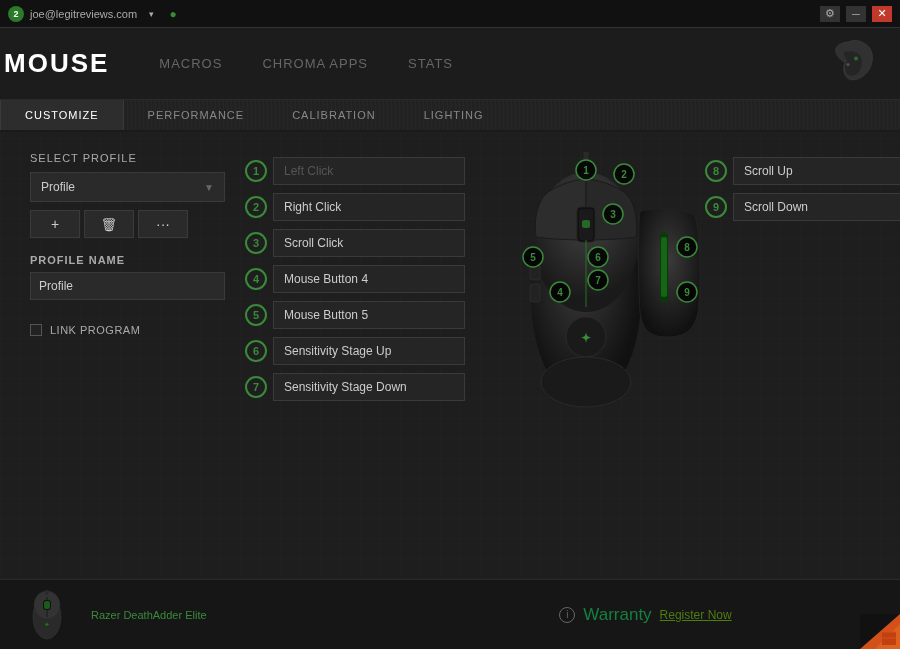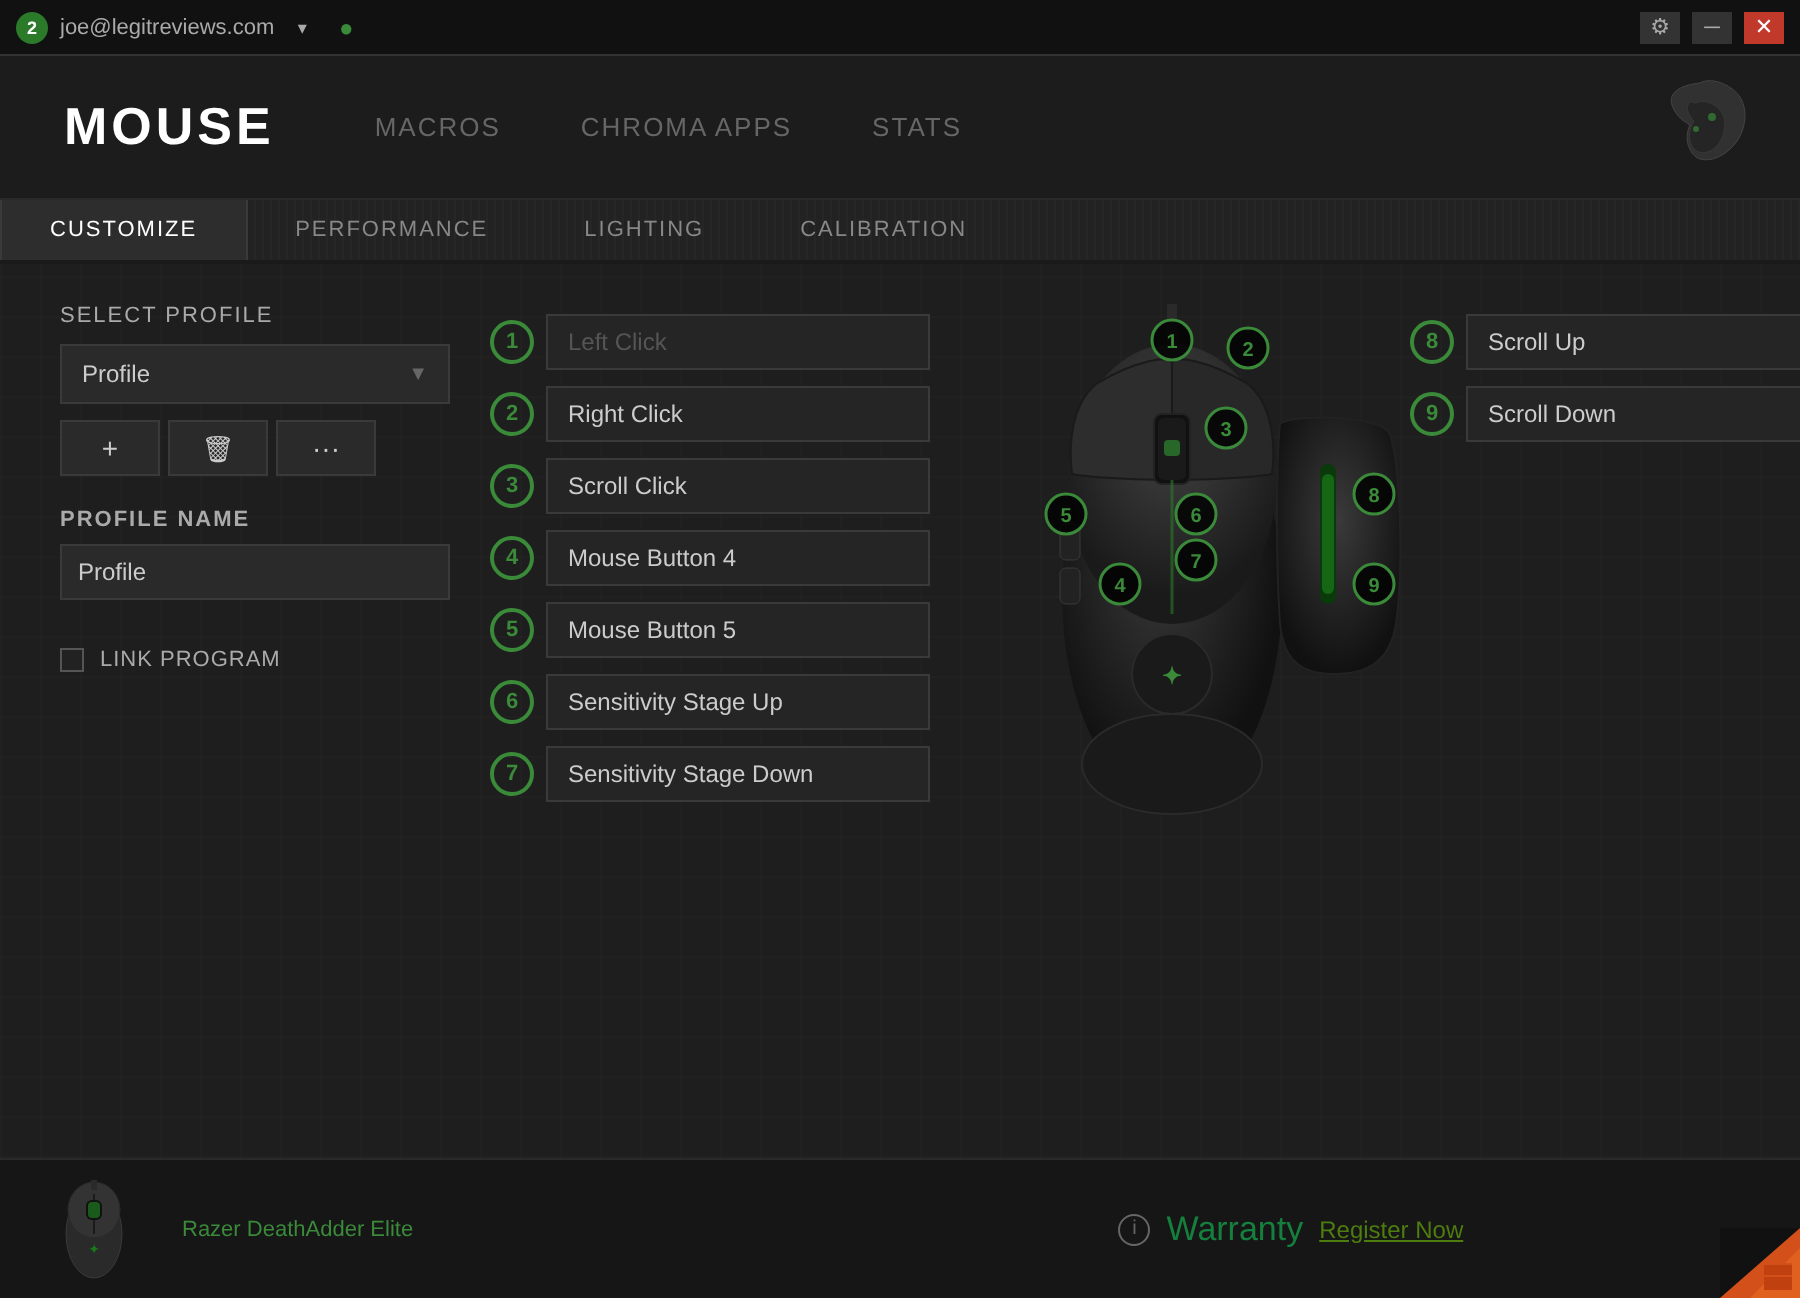--- a/index.html
+++ b/index.html
@@ -70,21 +70,21 @@
       font-size: 11px;
       cursor: pointer;
       background: #333;
       margin-left: 2px;
     }
     .titlebar-btn.close { background: #c0392b; color: #fff; }
 
     
     .header {
       background: #1c1c1c;
-      padding: 0 32px;
+      padding: 0 4px;
       display: flex;
       align-items: center;
       height: 72px;
       border-bottom: 1px solid #2a2a2a;
       position: relative;
     }
     .app-title {
       color: #fff;
       font-size: 26px;
       font-weight: bold;
@@ -407,22 +407,22 @@
 
       <circle cx="36" cy="22" r="2" fill="#3a8a3a"></circle>
       <circle cx="28" cy="28" r="1.5" fill="#3a8a3a"></circle>
     </g>
   </svg>
 </div>
 
 <div class="subnav">
   <div class="subnav-item active">CUSTOMIZE</div>
   <div class="subnav-item">PERFORMANCE</div>
+  <div class="subnav-item">CALIBRATION</div>
   <div class="subnav-item">LIGHTING</div>
-  <div class="subnav-item">CALIBRATION</div>
 </div>
 
 <div class="main-content">
 
   <div class="profile-panel">
     <div class="select-profile-label">SELECT PROFILE</div>
     <div class="profile-dropdown">
       <span>Profile</span>
       <span style="font-size:10px;color:#666;">▼</span>
     </div>

